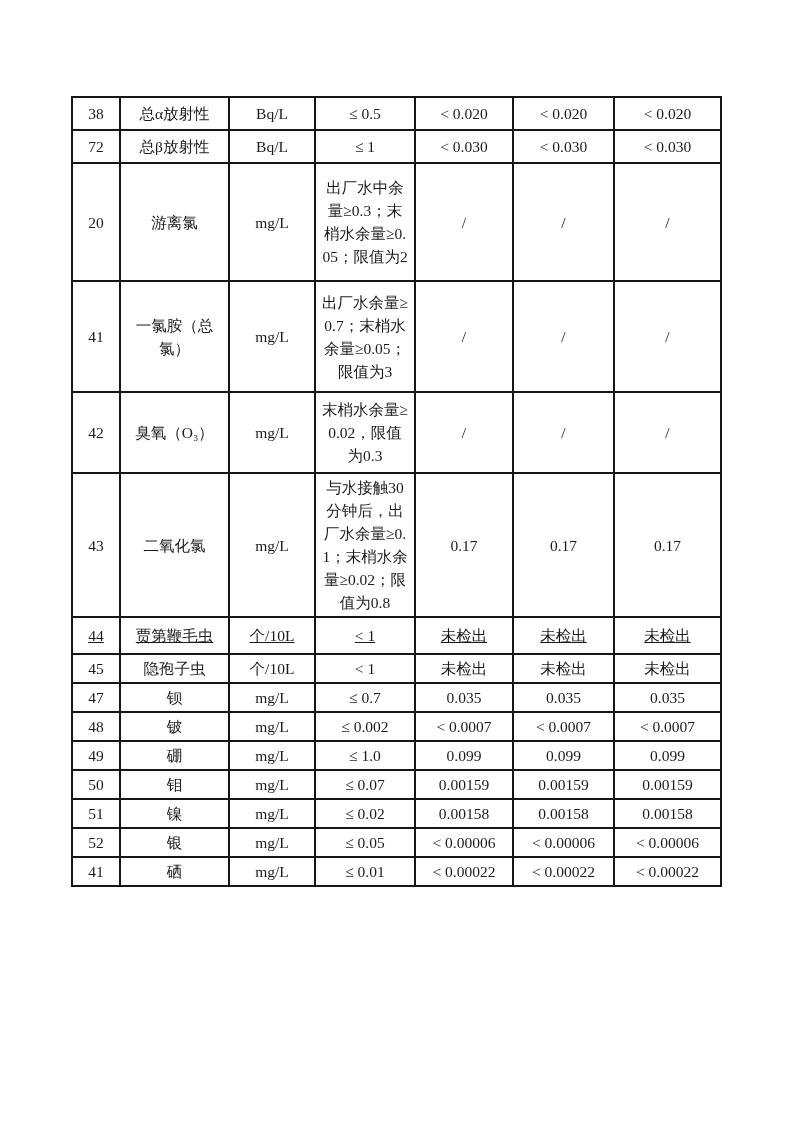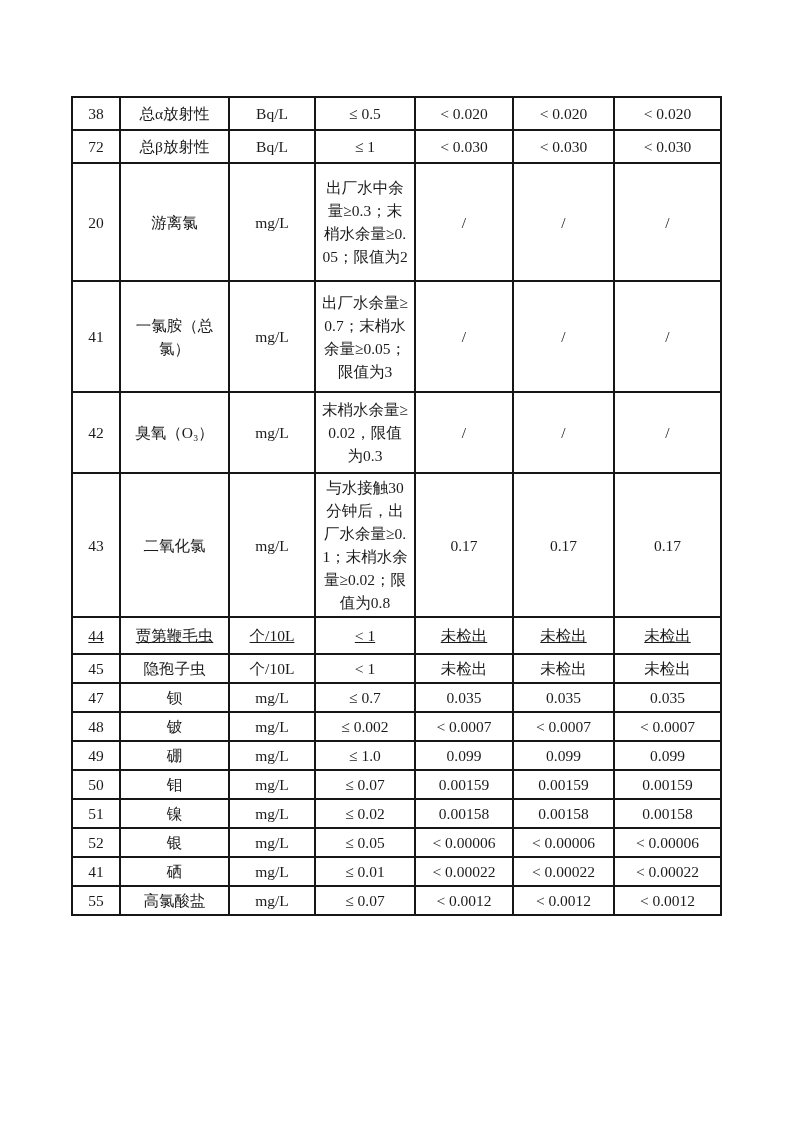--- a/index.html
+++ b/index.html
@@ -186,24 +186,15 @@
       </tr>
       <tr class="rh34">
         <td>41</td>
         <td>硒</td>
         <td>mg/L</td>
         <td>≤ 0.01</td>
         <td>&lt; 0.00022</td>
         <td>&lt; 0.00022</td>
         <td>&lt; 0.00022</td>
       </tr>
-      <tr class="rh34">
-        <td>55</td>
-        <td>高氯酸盐</td>
-        <td>mg/L</td>
-        <td>≤ 0.07</td>
-        <td>&lt; 0.0012</td>
-        <td>&lt; 0.0012</td>
-        <td>&lt; 0.0012</td>
-      </tr>
     </tbody>
   </table>
 </div>
 
 </body></html>

